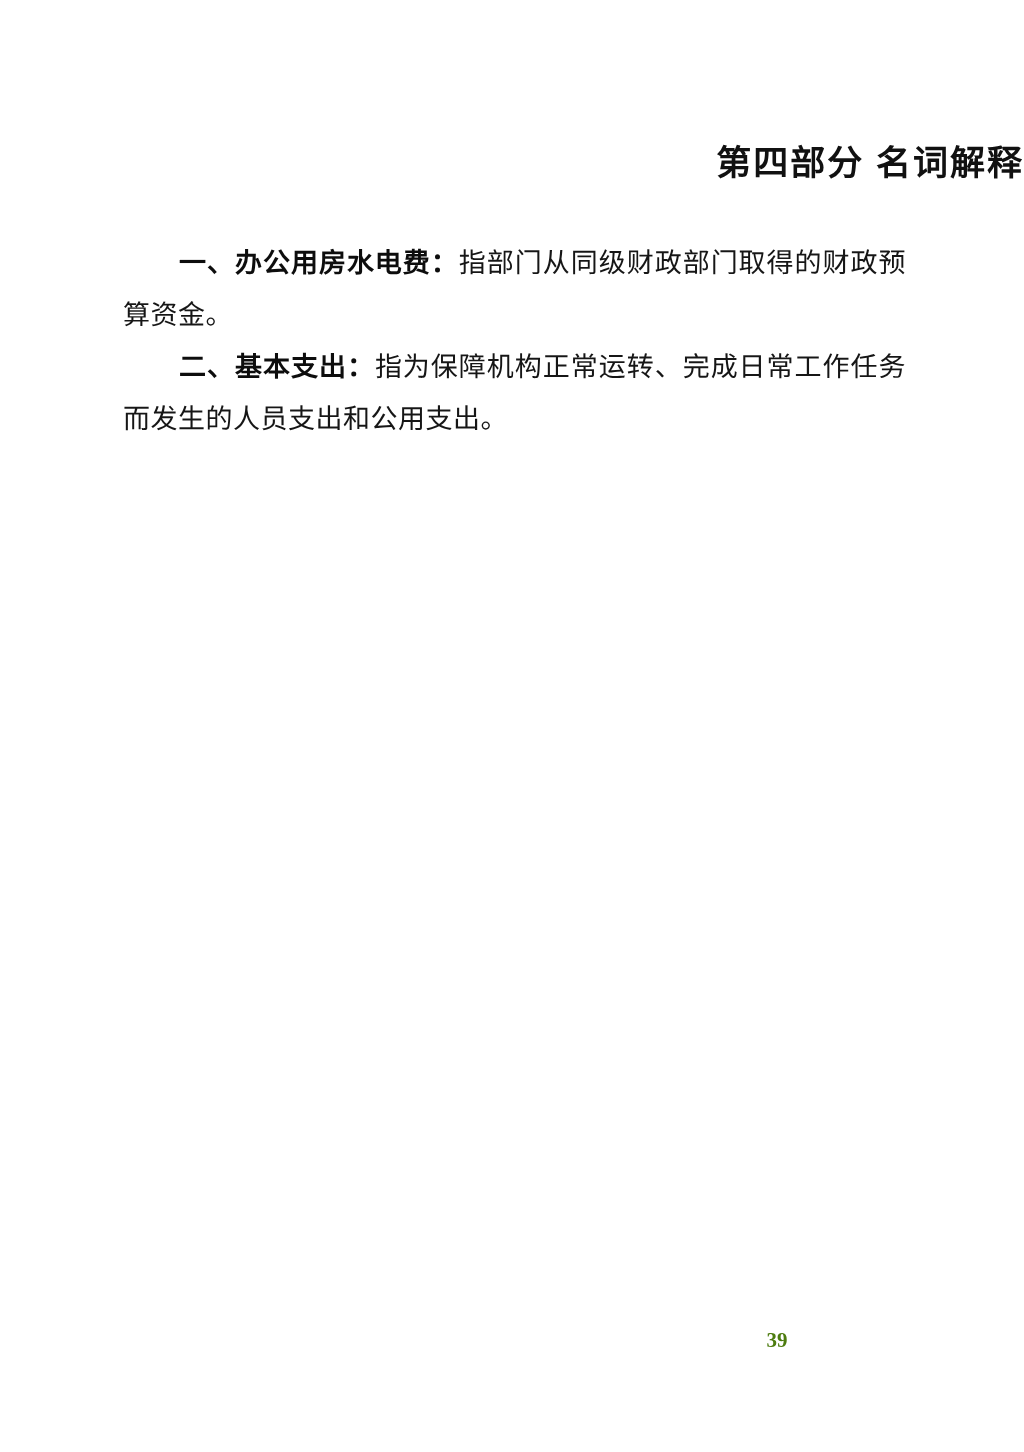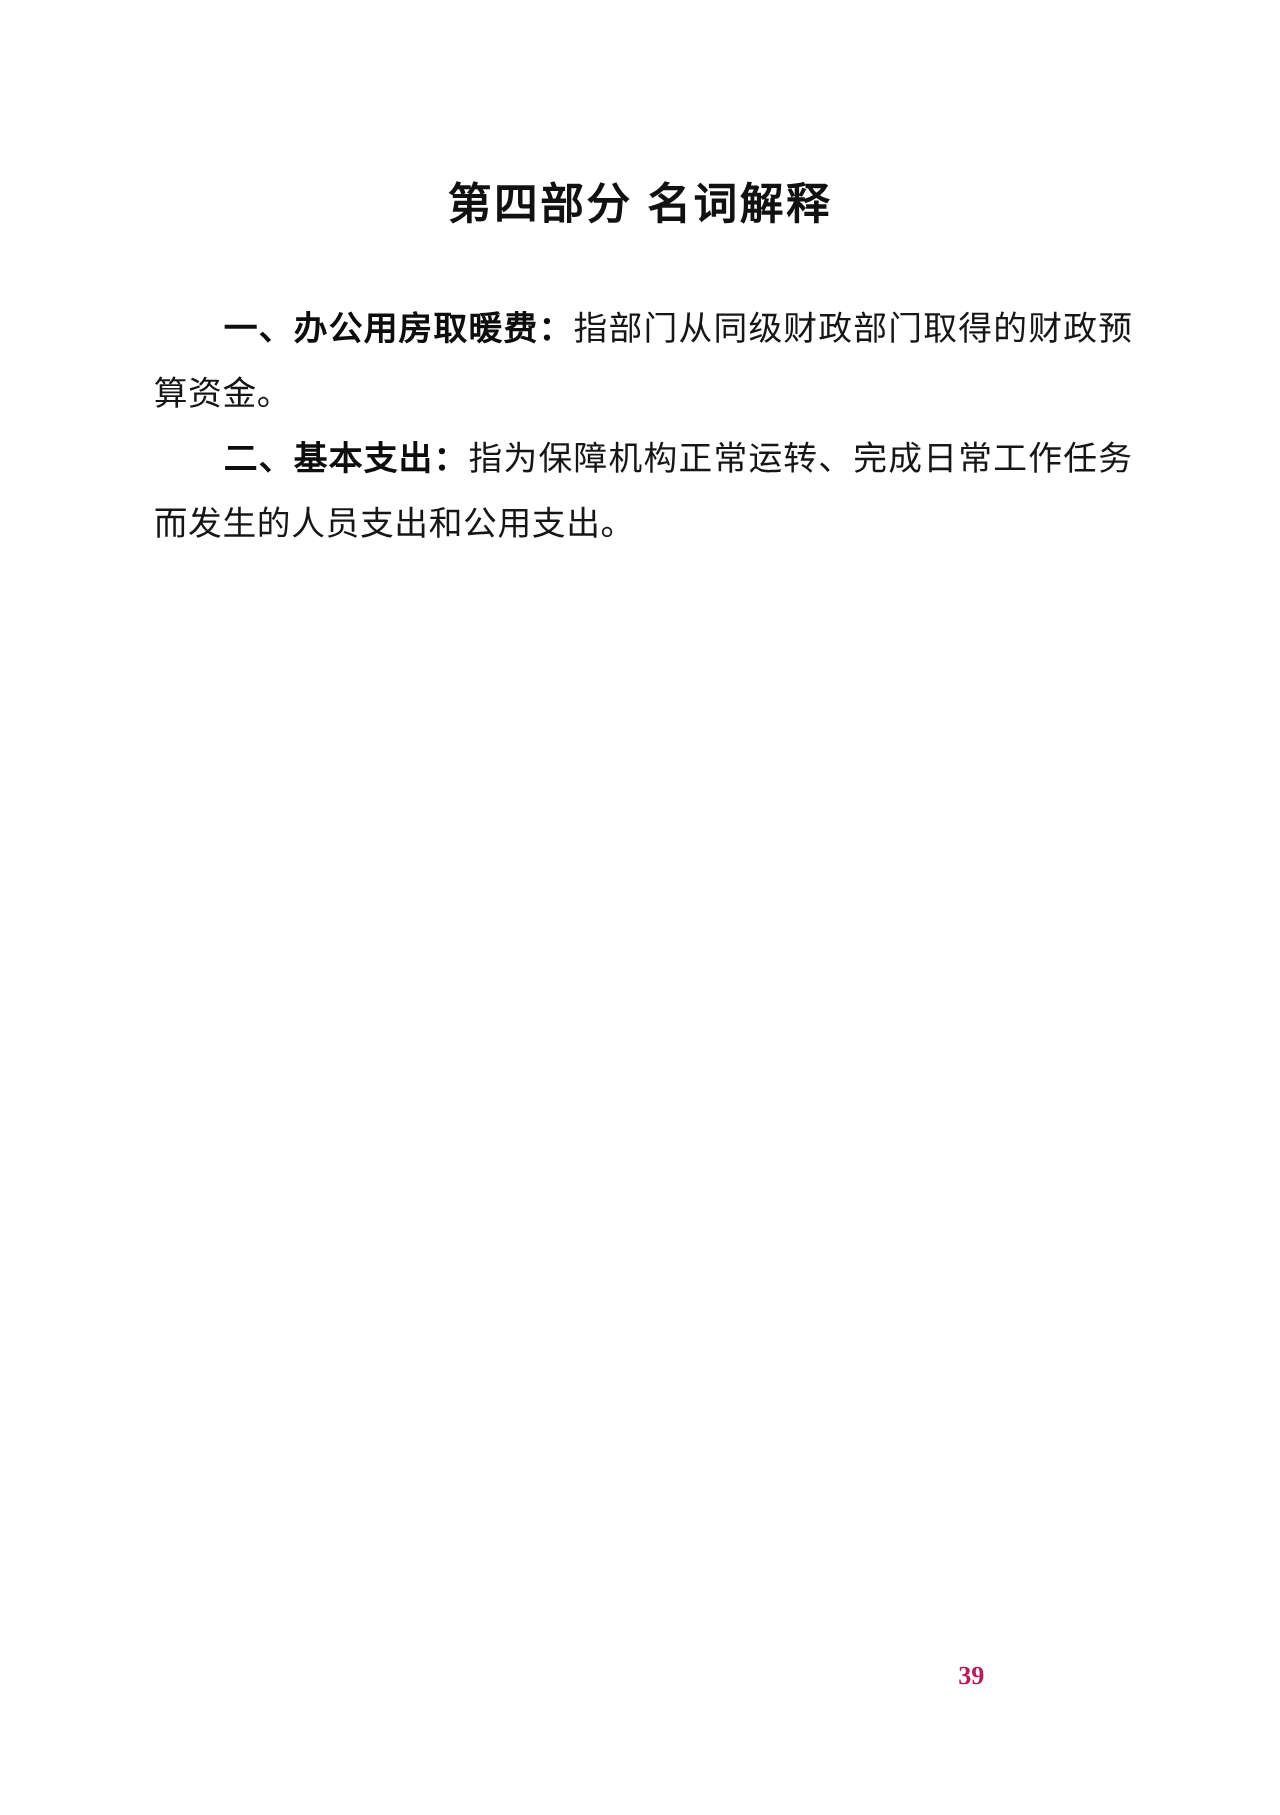--- a/index.html
+++ b/index.html
@@ -15,21 +15,21 @@
     color: #141414;
     font-family: "Liberation Serif", serif;
     overflow: hidden;
   }
   .doc-title {
     position: absolute;
     top: 134px;
     left: 0;
     width: 100%;
     margin: 0;
-    text-align: center;
+    text-align: right;
     font-size: 35px;
     font-weight: 700;
     letter-spacing: 2px;
     font-family: "Liberation Sans", sans-serif;
     color: #111111;
   }
   .body-text {
     position: absolute;
     top: 237px;
     left: 123px;
@@ -53,33 +53,33 @@
   }
   .page-num {
     position: absolute;
     top: 1328px;
     left: 741px;
     width: 72px;
     text-align: center;
     font-size: 21px;
     font-weight: 700;
     font-family: "Liberation Serif", serif;
-    color: #be185d;
+    color: #4d7c0f;
   }
 </style>
 </head>
 <body>
 
 <div class="sheet">
 
   <h1 class="doc-title">第四部分 名词解释</h1>
 
   <main class="body-text">
 
-    <p><span class="term">一、办公用房取暖费：</span><span>指部门从同级财政部门取得的财政预算资金。</span></p>
+    <p><span class="term">一、办公用房水电费：</span><span>指部门从同级财政部门取得的财政预算资金。</span></p>
 
     <p><span class="term">二、基本支出：</span><span>指为保障机构正常运转、完成日常工作任务而发生的人员支出和公用支出。</span></p>
 
 
 
 
   </main>
 
   <div class="page-num">39</div>
 

